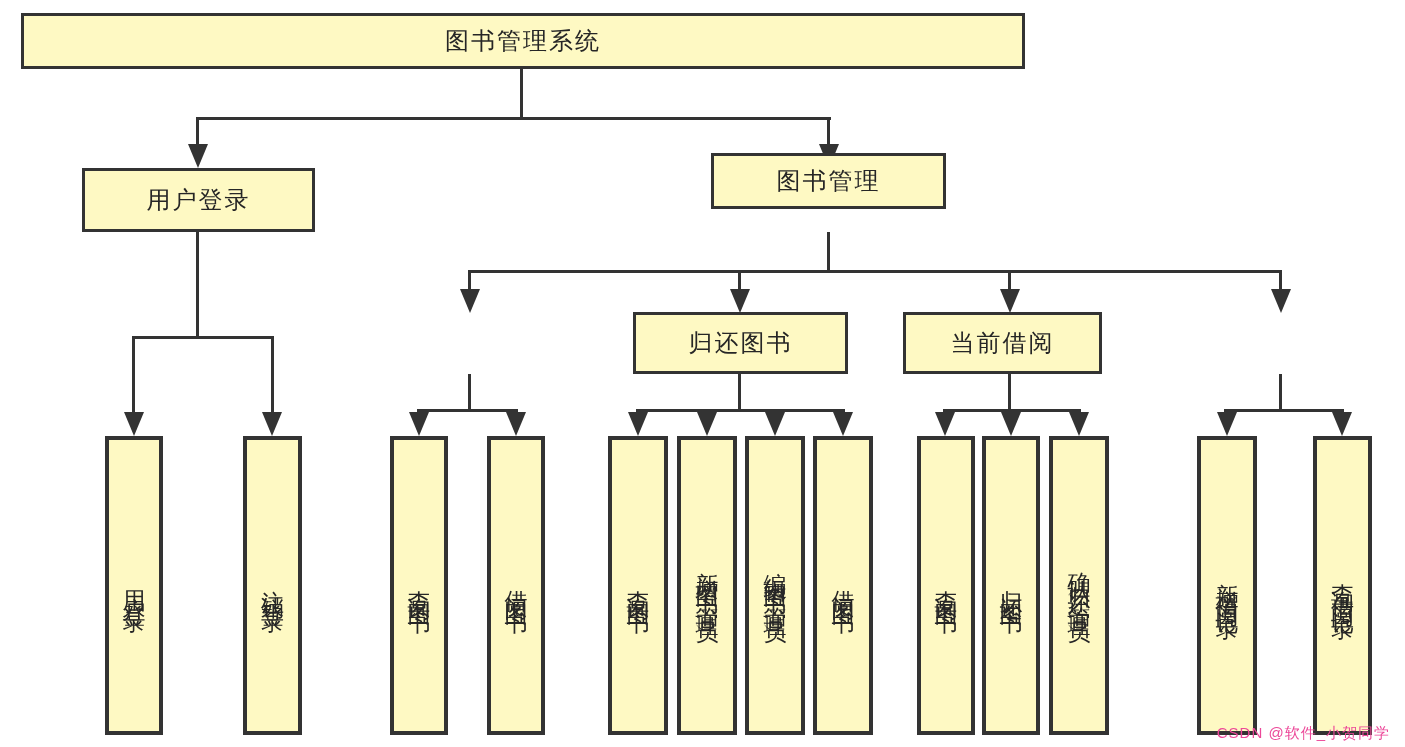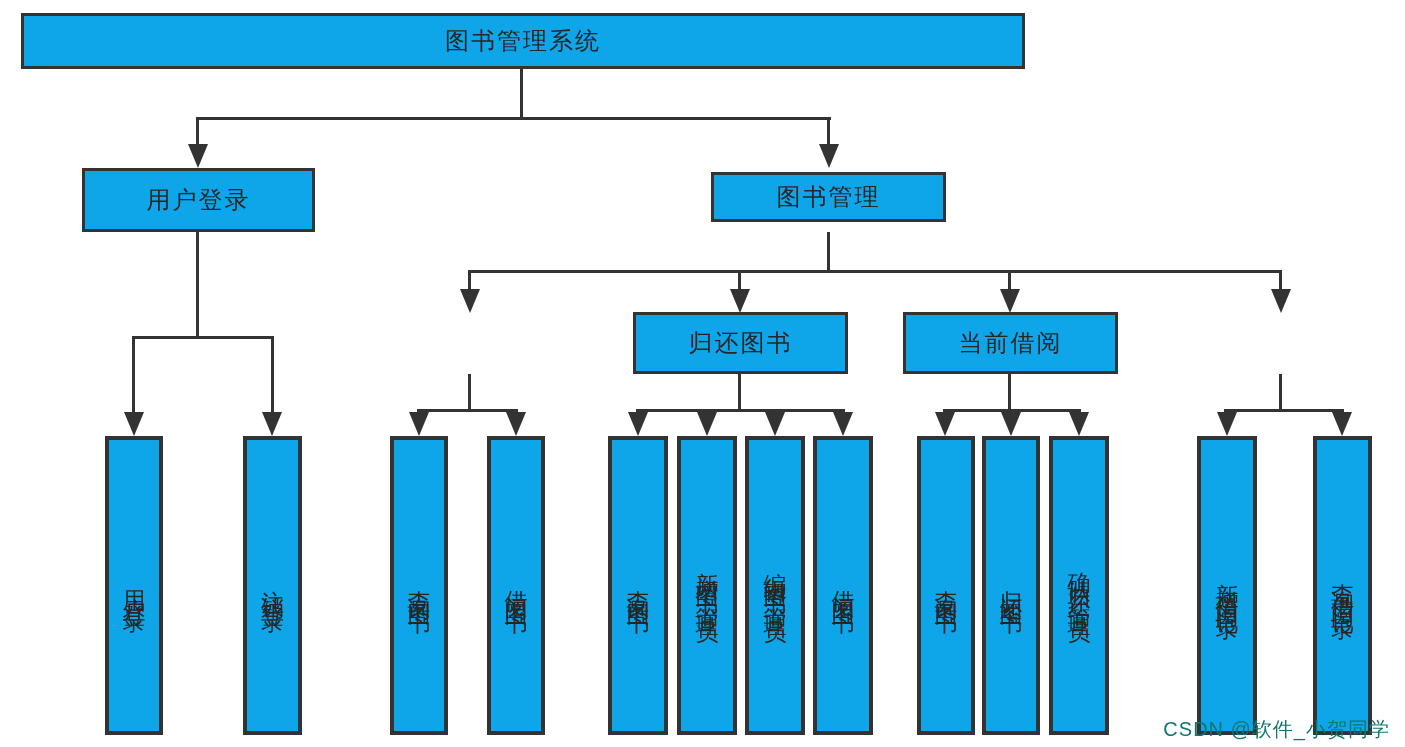--- a/index.html
+++ b/index.html
@@ -29,21 +29,21 @@
     height: 0;
     border-left: 10px solid transparent;
     border-right: 10px solid transparent;
     border-top: 24px solid #333333;
   }
   
   .node {
     position: absolute;
     box-sizing: border-box;
     border: 3px solid #333333;
-    background: #0ea5e9;
+    background: #fef9c3;
     display: flex;
     align-items: center;
     justify-content: center;
     color: #262626;
   }
   .hnode {
     font-size: 24px;
     letter-spacing: 2px;
     white-space: nowrap;
   }
@@ -55,22 +55,22 @@
     text-orientation: mixed;
     font-size: 23px;
     letter-spacing: 7px;
     line-height: 1;
     color: #262626;
   }
   .watermark {
     position: absolute;
     right: 15px;
     bottom: 4px;
-    font-size: 20px;
-    color: #0f766e;
+    font-size: 15px;
+    color: #ec4899;
     letter-spacing: 1px;
     white-space: nowrap;
     z-index: 5;
     margin-left: 46px;
   }
 </style>
 </head>
 <body>
 
 <div id="canvas">
@@ -119,24 +119,24 @@
   <div class="arrow" style="left:1069px; top:412px;"></div>
 
   <div class="vline" style="left:1279px; top:374px; height:38px;"></div>
   <div class="hline" style="left:1224px; top:409px; width:120px;"></div>
   <div class="arrow" style="left:1217px; top:412px;"></div>
   <div class="arrow" style="left:1332px; top:412px;"></div>
 
   <div class="node hnode" style="left:21px; top:13px; width:1004px; height:56px;">图书管理系统</div>
 
   <div class="node hnode" style="left:82px; top:168px; width:233px; height:64px;">用户登录</div>
-  <div class="node hnode" style="left:711px; top:172px; width:235px; height:50px;">图书管理</div>
+  <div class="node hnode" style="left:711px; top:153px; width:235px; height:56px;">图书管理</div>
 
   <div class="node hnode" style="left:633px; top:312px; width:215px; height:62px;">归还图书</div>
-  <div class="node hnode" style="left:903px; top:312px; width:215px; height:62px;">当前借阅</div>
+  <div class="node hnode" style="left:903px; top:312px; width:199px; height:62px;">当前借阅</div>
 
   <div class="node leaf" style="left:105px; top:436px; width:58px; height:299px;">
     <span class="vtext">用户登录</span>
   </div>
   <div class="node leaf" style="left:243px; top:436px; width:59px; height:299px;">
     <span class="vtext">注销登录</span>
   </div>
 
   <div class="node leaf" style="left:390px; top:436px; width:58px; height:299px;">
     <span class="vtext">查询图书</span>

